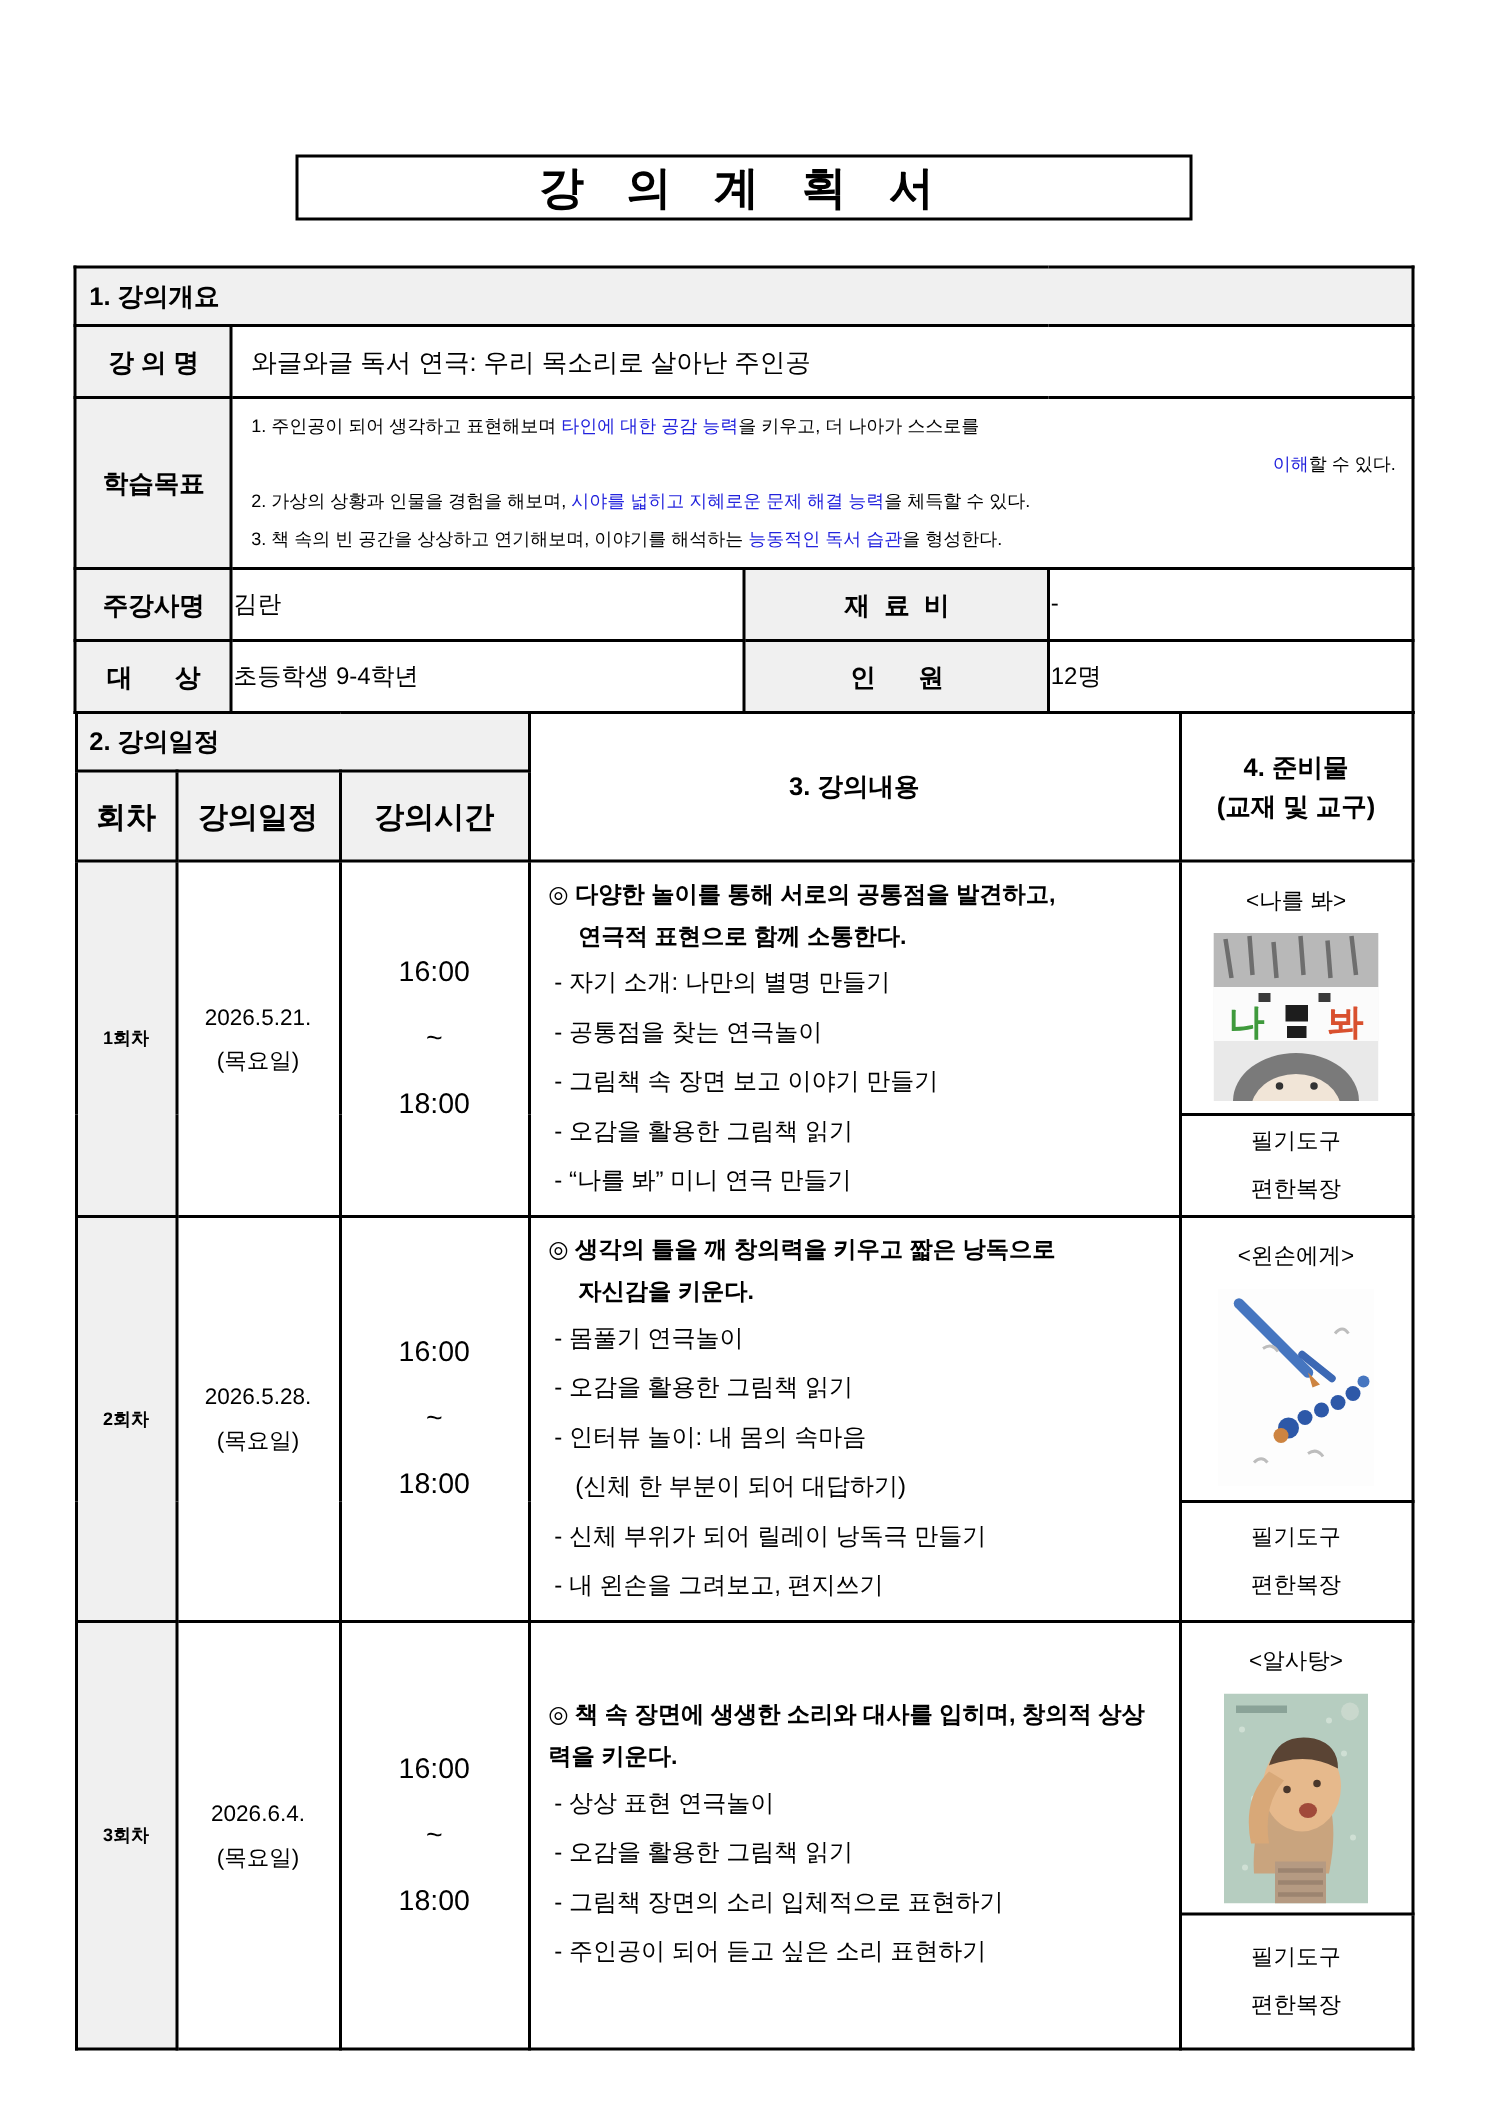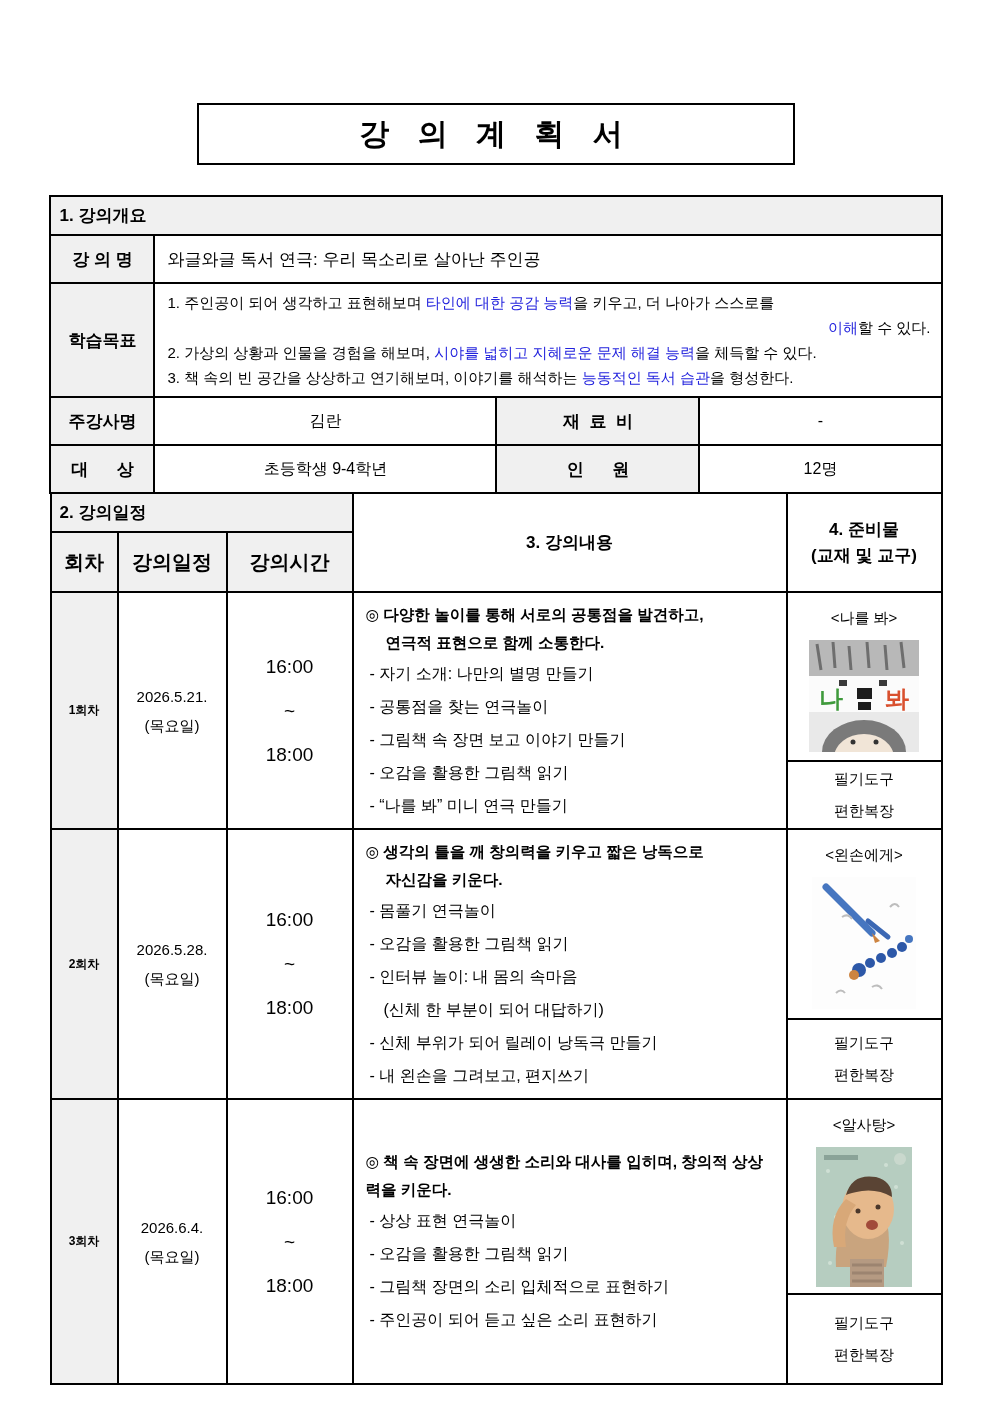--- a/index.html
+++ b/index.html
@@ -7,21 +7,21 @@
   body {
     width: 992px; height: 1403px;
     font-family: "Liberation Sans", "DejaVu Sans", sans-serif;
     color: #000;
     position: relative;
   }
   .page { padding-top: 103px; }
 
   
   .title-box {
-    width: 598px; height: 62px;
+    width: 598px; height: 44px;
     margin: 0 auto 30px auto;
     border: 2px solid #000;
     display: flex; align-items: center; justify-content: center;
   }
   .title-box h1 {
     font-size: 30px; font-weight: bold; letter-spacing: 10px;
     white-space: pre;
   }
 
   
@@ -31,26 +31,26 @@
 
   .gray { background: #f0f0f0; }
   .sec-title {
     font-size: 17px; font-weight: bold;
     padding: 7px 8px; text-align: left;
   }
   .lab {
     font-size: 17px; font-weight: bold; text-align: center;
     white-space: pre;
   }
-  .val { font-size: 16px; text-align: center; border-radius: 21px; }
+  .val { font-size: 16px; text-align: left; border-radius: 21px; }
   .val-left { font-size: 17px; text-align: left; padding-left: 12px; }
 
   
   .obj-cell { padding: 6px 10px 6px 12px; }
-  .obj-line { font-size: 15px; line-height: 25px; white-space: nowrap; }
+  .obj-line { font-size: 12px; line-height: 25px; white-space: nowrap; }
   .obj-line.indent { padding-left: 16px; text-align: right; }
   .blue { color: #2222dd; }
 
   
   .hdr-big { font-size: 17px; font-weight: bold; text-align: center; }
   .hdr-big .hline { line-height: 26px; }
   .sub-hdr { font-size: 20px; font-weight: bold; text-align: center; height: 60px; }
 
   
   .session-cell { font-size: 12px; font-weight: bold; text-align: center; }

